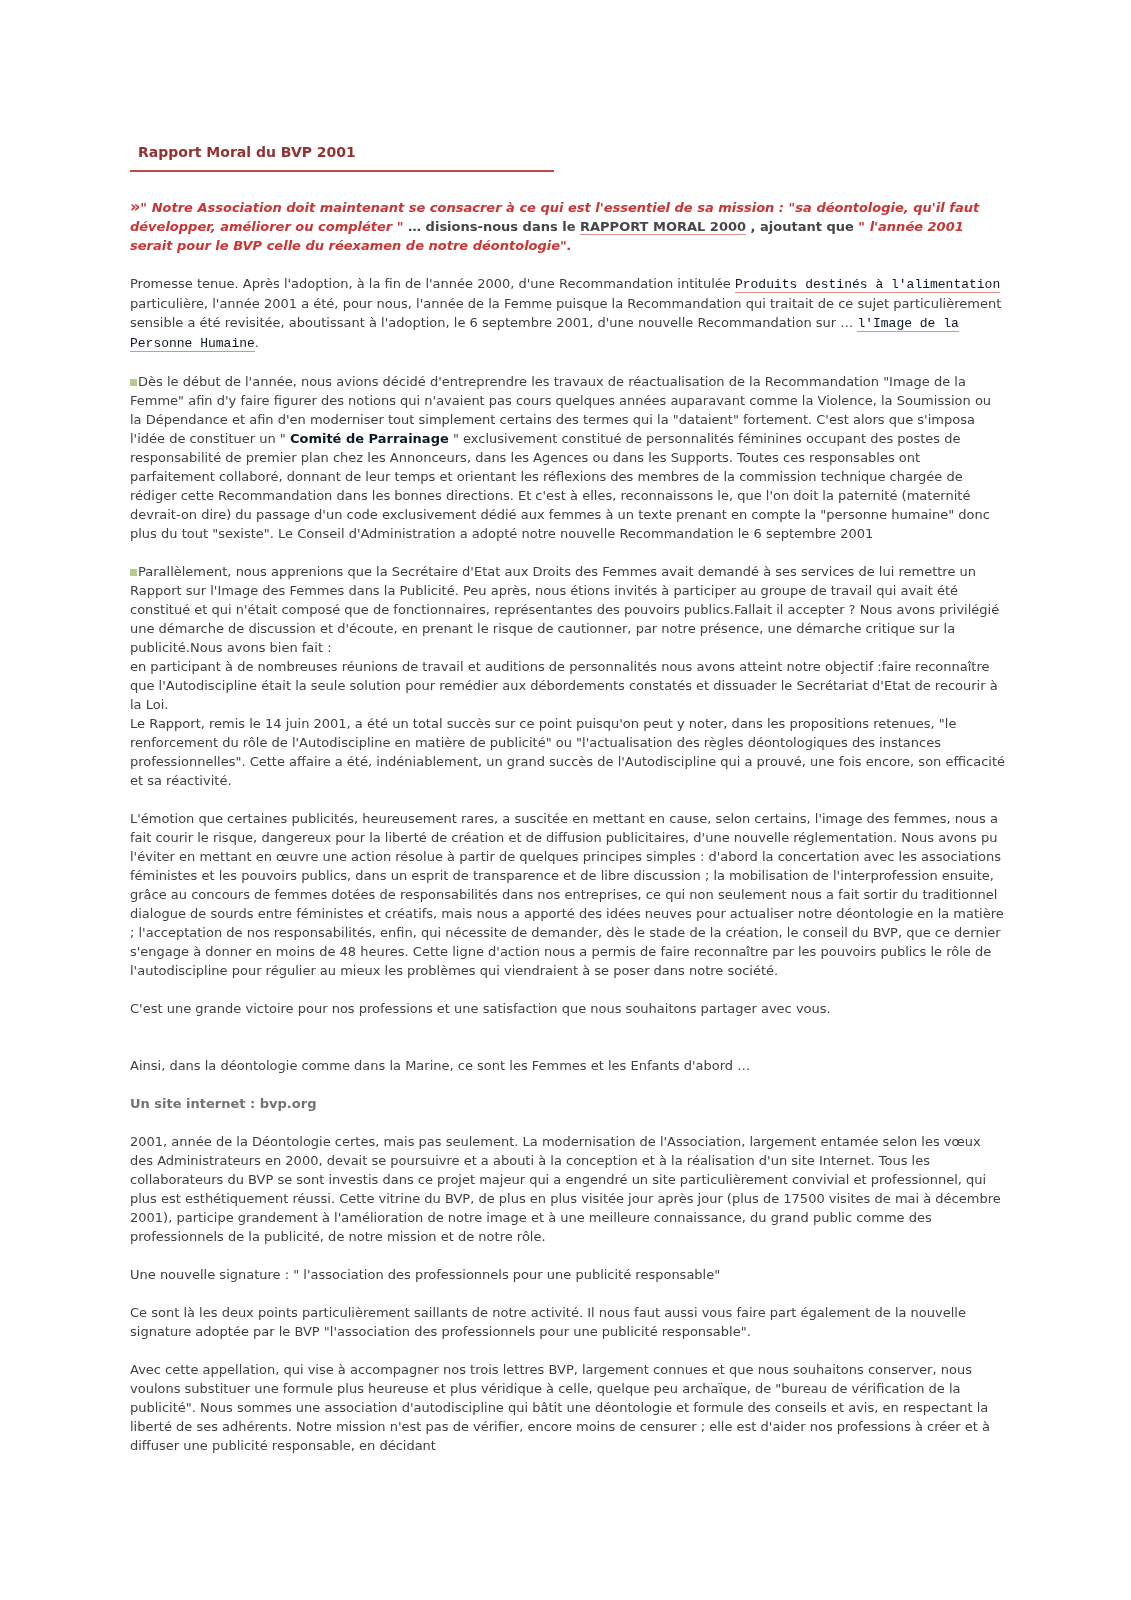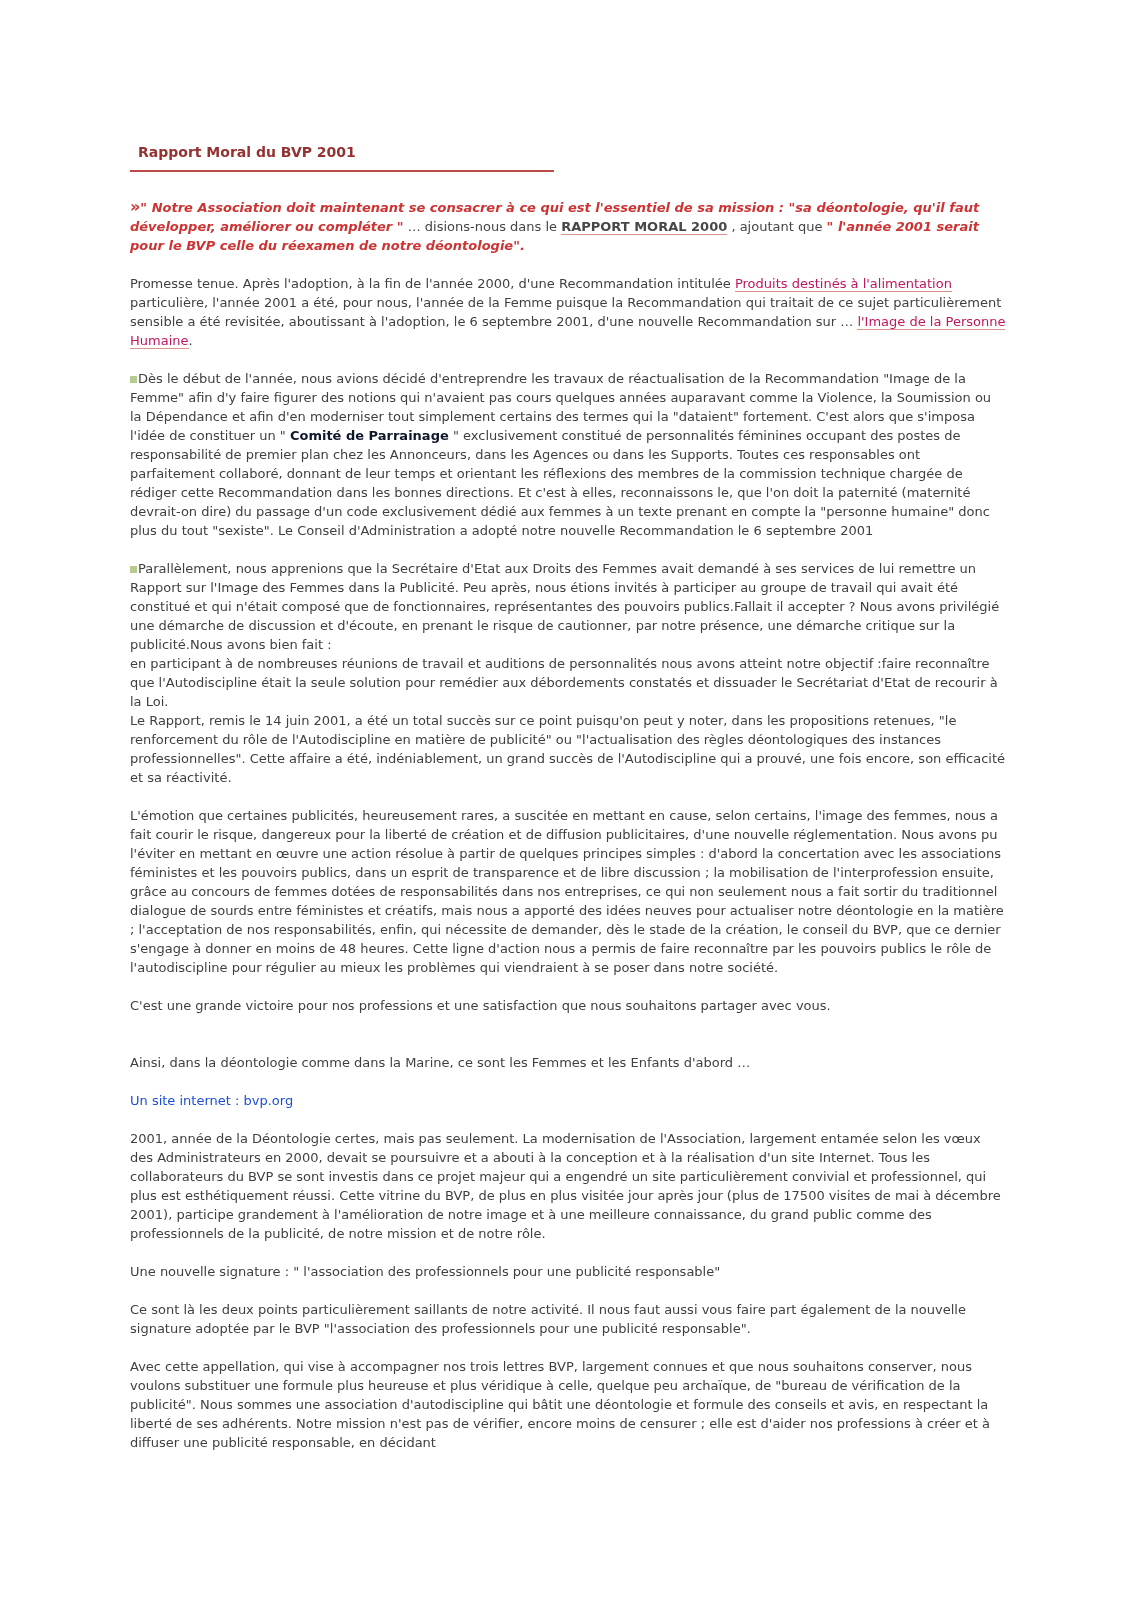--- a/index.html
+++ b/index.html
@@ -35,36 +35,37 @@
   }
   p { margin: 0 0 19px 0; }
   .quote {
     margin-top: 25px;
     color: #cc3333;
     font-weight: bold;
     font-style: italic;
   }
   .quote .plain {
     color: #454545;
-    font-weight: normal;
+    font-weight: bold;
     font-style: normal;
   }
   .chevron-marker {
     color: #cc3333;
     font-weight: bold;
     font-style: normal;
     font-size: 16px;
     letter-spacing: -2px;
     margin-right: 2px;
   }
   a.link-red {
-    color: #be185d;
+    color: #0f172a;
     text-decoration: none;
     border-bottom: 1px solid #da928d;
     cursor: pointer;
+    font-family: Liberation Mono, monospace;
   }
   a.link-gray {
     color: #474747;
     font-weight: bold;
     font-style: normal;
     text-decoration: none;
     border-bottom: 1px solid #da928d;
     cursor: pointer;
   }
   .highlight-red {
@@ -74,23 +75,23 @@
   .bullet {
     display: inline-block;
     width: 7px;
     height: 7px;
     background: #b7ca90;
     margin-right: 1px;
     vertical-align: baseline;
   }
   .indent-first { text-indent: 21px; }
   .subheading {
-    color: #1d4ed8;
+    color: #737373;
     font-size: 13px;
-    font-weight: normal;
+    font-weight: bold;
     margin: 0 0 19px 0;
     line-height: 19px;
   }
 </style>
 </head>
 <body>
 
 <div class="content">
 
   <h1 class="page-title">Rapport Moral du BVP 2001</h1>

